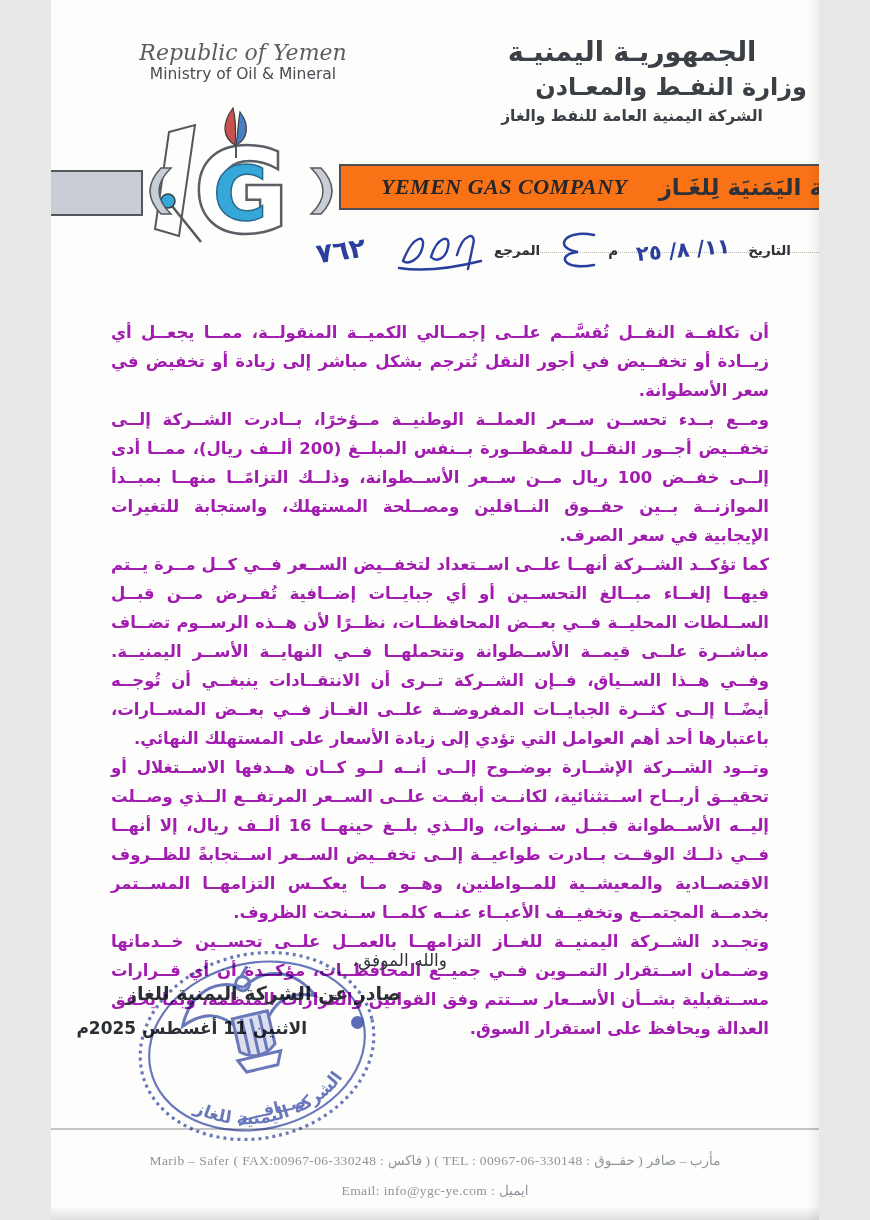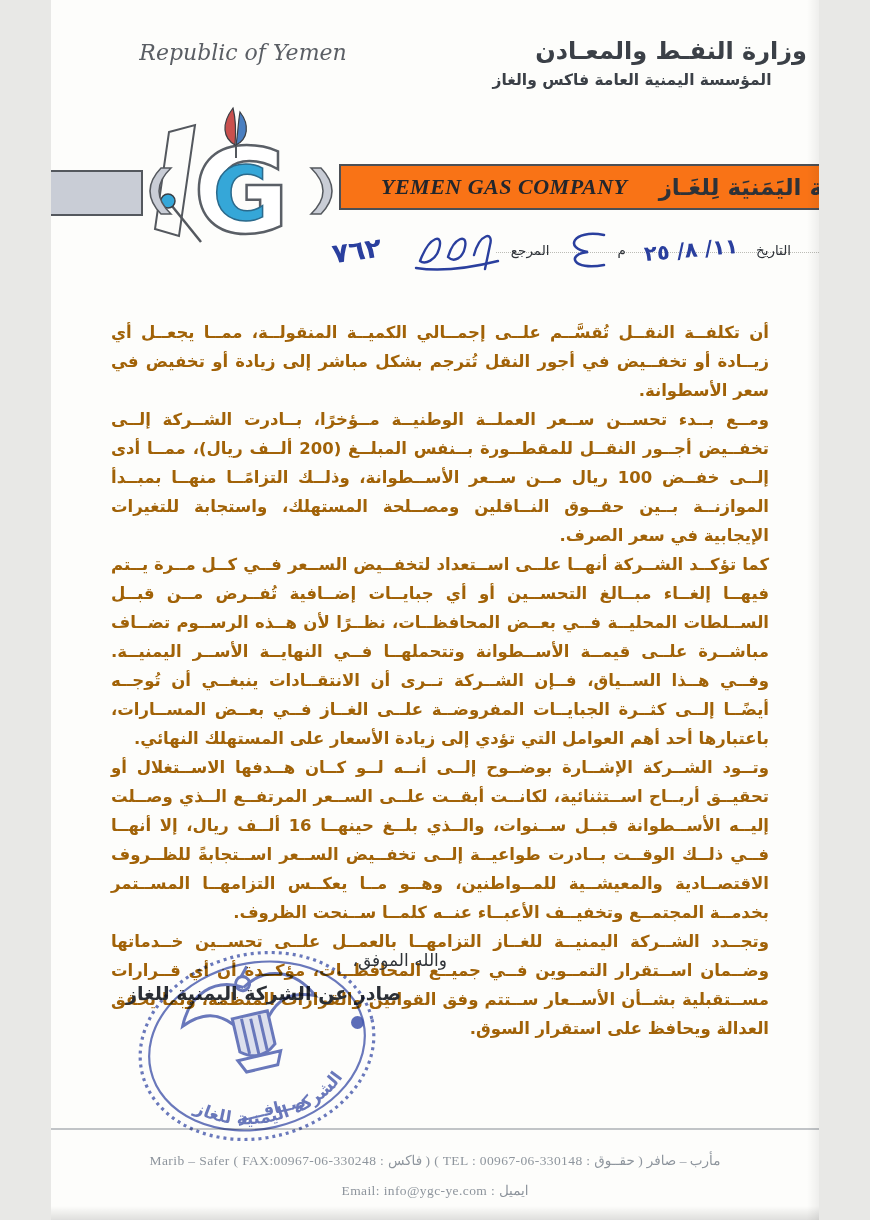--- a/index.html
+++ b/index.html
@@ -28,29 +28,29 @@
   .banner{position:absolute;left:288px;top:164px;width:570px;height:46px;
     background:#f97316;border:2px solid #4c5056;box-sizing:border-box;
     display:flex;align-items:center;justify-content:space-between;padding:0 16px 0 40px;}
   .banner-en{font-family:"Liberation Serif",serif;font-style:italic;font-weight:bold;
     font-size:22px;color:#23262c;letter-spacing:.5px;}
   .banner-ar{font-size:23px;font-weight:bold;color:#2e3238;text-align:center;}
   
   .ref-row{position:absolute;right:28px;top:224px;left:28px;height:52px;
     direction:rtl;display:flex;align-items:center;gap:8px;}
   .ref-dotted{position:absolute;top:252px;left:445px;width:385px;border-top:1px dotted #bcbcb6;}
-  .lbl{font-size:13.5px;font-weight:normal;color:#2e3238;}
+  .lbl{font-size:13.5px;font-weight:bold;color:#2e3238;}
   .hw{color:#2a3f9e;font-weight:bold;}
   .hw-date{font-size:21px;transform:rotate(-5deg);letter-spacing:2px;margin:0 10px;}
   .hw-ref{font-size:27px;transform:rotate(-8deg);margin-right:18px;letter-spacing:4px;}
   .scribble{flex:0 0 auto;}
   
   .body-text{position:absolute;right:50px;left:60px;top:318px;
     direction:rtl;text-align:justify;font-size:16.5px;font-weight:bold;
-    line-height:29px;color:#a16207;}
+    line-height:29px;color:#a21caf;}
   .body-text p{margin:0;}
   
   .blessing{position:absolute;right:372px;top:950px;font-size:17px;font-weight:normal;color:#2f3338;direction:rtl;}
   .issued{position:absolute;right:418px;top:982px;font-size:19px;font-weight:bold;color:#2b2f35;direction:rtl;white-space:nowrap;}
   .issue-date{position:absolute;right:512px;top:1018px;font-size:17px;font-weight:bold;color:#2b2f35;direction:rtl;white-space:nowrap;}
   .stamp{position:absolute;left:72px;top:944px;opacity:.78;mix-blend-mode:multiply;z-index:5;}
   .stamp-dot{position:absolute;left:300px;top:1016px;width:13px;height:13px;border-radius:50%;
     background:#4053ac;opacity:.85;z-index:6;}
   
   .separator{position:absolute;left:0;right:0;top:1128px;border-top:2px solid #8f959d;opacity:.55;}
@@ -60,25 +60,27 @@
   .footer-2{top:1182px;}
   .footer-line span{unicode-bidi:isolate;}
 </style>
 </head>
 <body>
 
 <div class="page">
 
   <div class="en-block">
     <div class="en-script">Republic of Yemen</div>
+    <div class="en-line">Ministry of  Oil &amp; Mineral</div>
   </div>
 
   <div class="ar-block">
+    <div class="ar-line1">الجمهوريـة اليمنيـة</div>
     <div class="ar-line2">وزارة النفـط والمعـادن</div>
-    <div class="ar-line3">المؤسسة اليمنية العامة فاكس والغاز</div>
+    <div class="ar-line3">الشركة اليمنية العامة للنفط والغاز</div>
   </div>
 
   <svg style="position:absolute;left:86px;top:102px;" width="210" height="152" viewBox="0 0 210 152">
 
     <text x="56" y="130" font-family="DejaVu Sans" font-weight="bold" font-size="118" fill="#ffffff" stroke="#5a5f66" stroke-width="2.5">G</text>
 
     <path d="M32 30 L58 23 L42 134 L18 127 Z" fill="#fdfdfb" stroke="#54585e" stroke-width="2"></path>
     <path d="M31 99 L64 140" stroke="#54585e" stroke-width="2.5" fill="none"></path>
     <circle cx="31" cy="99" r="7" fill="#35a7d8" stroke="#3a3e44" stroke-width="1.5"></circle>
 
@@ -126,20 +128,21 @@
   <div class="body-text">
     <p>أن تكلفــة النقــل تُقسَّــم علــى إجمــالي الكميــة المنقولــة، ممــا يجعــل أي زيــادة أو تخفــيض في أجور النقل تُترجم بشكل مباشر إلى زيادة أو تخفيض في سعر الأسطوانة.</p>
     <p>ومــع بــدء تحســن ســعر العملــة الوطنيــة مــؤخرًا، بــادرت الشــركة إلــى تخفــيض أجــور النقــل للمقطــورة بــنفس المبلــغ (200 ألــف ريال)، ممــا أدى إلــى خفــض 100 ريال مــن ســعر الأســطوانة، وذلــك التزامًــا منهــا بمبــدأ الموازنــة بــين حقــوق النــاقلين ومصــلحة المستهلك، واستجابة للتغيرات الإيجابية في سعر الصرف.</p>
     <p>كما تؤكــد الشــركة أنهــا علــى اســتعداد لتخفــيض الســعر فــي كــل مــرة يــتم فيهــا إلغــاء مبــالغ التحســين أو أي جبايــات إضــافية تُفــرض مــن قبــل الســلطات المحليــة فــي بعــض المحافظــات، نظــرًا لأن هــذه الرســوم تضــاف مباشــرة علــى قيمــة الأســطوانة وتتحملهــا فــي النهايــة الأســر اليمنيــة. وفــي هــذا الســياق، فــإن الشــركة تــرى أن الانتقــادات ينبغــي أن تُوجــه أيضًــا إلــى كثــرة الجبايــات المفروضــة علــى الغــاز فــي بعــض المســارات، باعتبارها أحد أهم العوامل التي تؤدي إلى زيادة الأسعار على المستهلك النهائي.</p>
     <p>وتــود الشــركة الإشــارة بوضــوح إلــى أنــه لــو كــان هــدفها الاســتغلال أو تحقيــق أربــاح اســتثنائية، لكانــت أبقــت علــى الســعر المرتفــع الــذي وصــلت إليــه الأســطوانة قبــل ســنوات، والــذي بلــغ حينهــا 16 ألــف ريال، إلا أنهــا فــي ذلــك الوقــت بــادرت طواعيــة إلــى تخفــيض الســعر اســتجابةً للظــروف الاقتصــادية والمعيشــية للمــواطنين، وهــو مــا يعكــس التزامهــا المســتمر بخدمــة المجتمــع وتخفيــف الأعبــاء عنــه كلمــا ســنحت الظروف.</p>
     <p>وتجــدد الشــركة اليمنيــة للغــاز التزامهــا بالعمــل علــى تحســين خــدماتها وضــمان اســتقرار التمــوين فــي جميــع المحافظــات، مؤكــدة أن أي قــرارات مســتقبلية بشــأن الأســعار ســتتم وفق القوانين والقرارات المنظمة، وبما يحقق العدالة ويحافظ على استقرار السوق.</p>
   </div>
 
   <div class="blessing">والله الموفق،</div>
   <div class="issued">صادر عن الشركة اليمنية للغاز</div>
+  <div class="issue-date">الاثنين 11 أغسطس 2025م</div>
 
   <svg class="stamp" width="268" height="208" viewBox="0 0 268 208">
     <defs>
       <path id="stampArc" d="M 36 118 A 100 76 0 0 0 232 118" fill="none"></path>
     </defs>
     <g transform="rotate(-13 134 102)">
       <ellipse cx="134" cy="102" rx="118" ry="92" fill="none" stroke="#4053ac" stroke-width="3.2" stroke-dasharray="3 4"></ellipse>
       <ellipse cx="134" cy="102" rx="109" ry="83" fill="none" stroke="#4053ac" stroke-width="2.2"></ellipse>
 
       <g stroke="#4053ac" fill="none" stroke-width="3">

